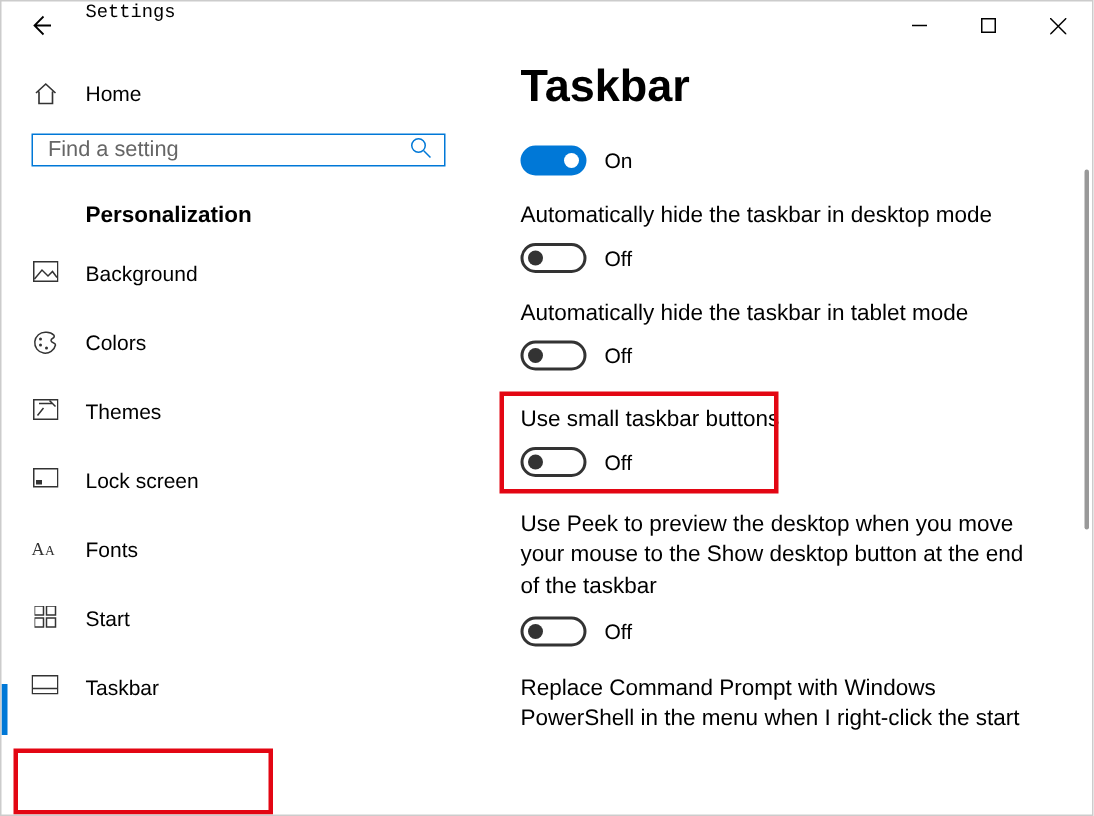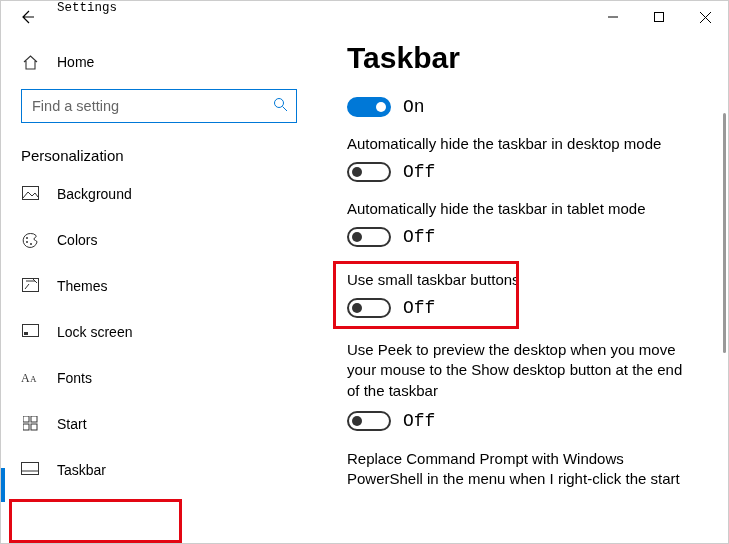--- a/index.html
+++ b/index.html
@@ -64,40 +64,41 @@
     height: 38px;
     padding-left: 20px;
     gap: 18px;
   }
   .home .icon { width: 18px; display:flex; justify-content:center; }
   .searchwrap {
     margin: 8px 14px 0 20px;
   }
   .search {
     border: 1px solid #0078d7;
-    height: 34px;
+    height: 22px;
     display: flex;
     align-items: center;
     padding: 0 8px 0 8px;
   }
   .search input {
     border: none;
     outline: none;
     flex: 1;
     font-size: 14.5px;
     color: #555;
     font-family: inherit;
     background: transparent;
   }
   .search input::placeholder { color: #666; }
   .search .sicon { color: #0078d7; }
   .groupheader {
-    font-weight: 400;
+    font-weight: 700;
     font-size: 15px;
     padding: 24px 0 14px 20px;
+    margin-left: 36px;
   }
   .navlist { padding-top: 8px; }
   .navitem {
     display: flex;
     align-items: flex-start;
     height: 46px;
     padding-left: 20px;
     gap: 18px;
     position: relative;
   }
@@ -159,21 +160,21 @@
   }
   .toggle.on::after {
     content: "";
     position: absolute;
     right: 3px; top: 50%;
     transform: translateY(-50%);
     width: 10px; height: 10px;
     border-radius: 50%;
     background: #fff;
   }
-  .toggle-state { font-size: 18px; font-family: Liberation Mono, monospace; }
+  .toggle-state { font-size: 14px; }
   .multiline { line-height: 1.35; }
   
   .scrolltrack {
     position: absolute;
     right: 2px;
     top: 80px;
     width: 3px;
     height: 240px;
     background: #999;
     border-radius: 2px;

